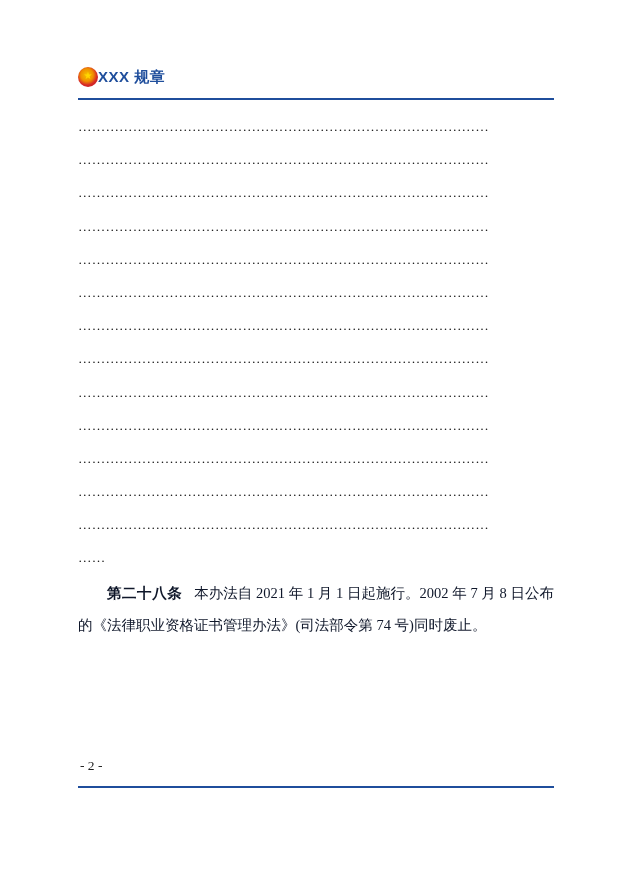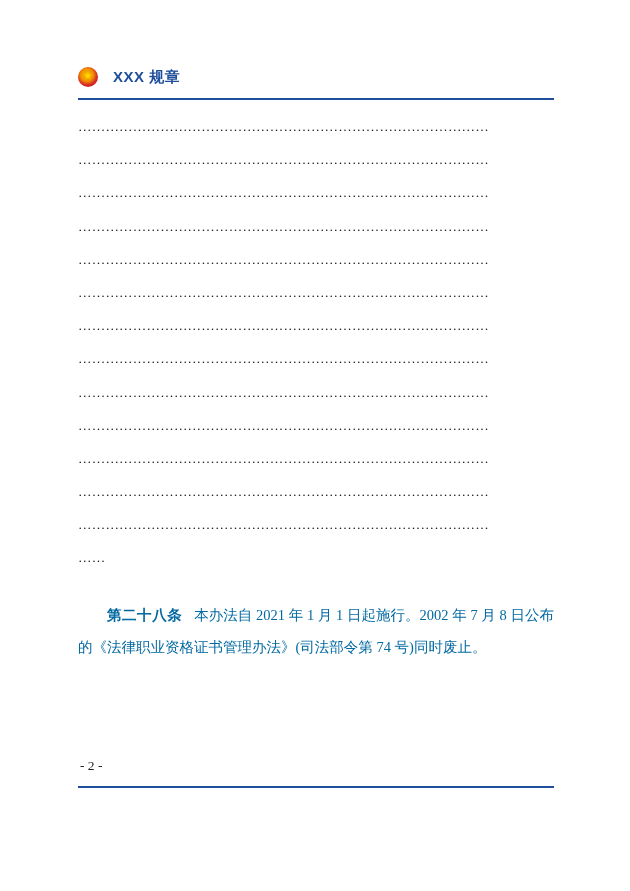--- a/index.html
+++ b/index.html
@@ -25,21 +25,21 @@
   .header {
     position: absolute;
     left: 78px;
     top: 62px;
     width: 476px;
     height: 40px;
   }
   .header-inner {
     display: flex;
     align-items: center;
-    gap: 15px;
+    gap: 0;
     height: 30px;
   }
   .emblem {
     width: 20px;
     height: 20px;
     border-radius: 50%;
     background: radial-gradient(circle at 45% 40%, #f5c400 0%, #f09000 38%, #d62828 62%, #b71c1c 100%);
     position: relative;
     flex: 0 0 auto;
   }
@@ -90,25 +90,25 @@
   .dotline-short {
     font-family: "Liberation Serif", serif;
     font-size: 13.5px;
     line-height: 33.2px;
     color: #1a1a1a;
     letter-spacing: 0.2px;
     white-space: nowrap;
     height: 33.2px;
   }
   .para {
-    margin-top: 24px;
+    margin-top: 2px;
     font-family: "Liberation Serif", serif;
     font-size: 14.5px;
     line-height: 32px;
-    color: #0369a1;
+    color: #0f172a;
     text-align: justify;
     text-justify: inter-ideograph;
   }
   .para .indent {
     display: inline-block;
     width: 29px;
   }
   .para .art-title {
     font-weight: bold;
     letter-spacing: 0.5px;

